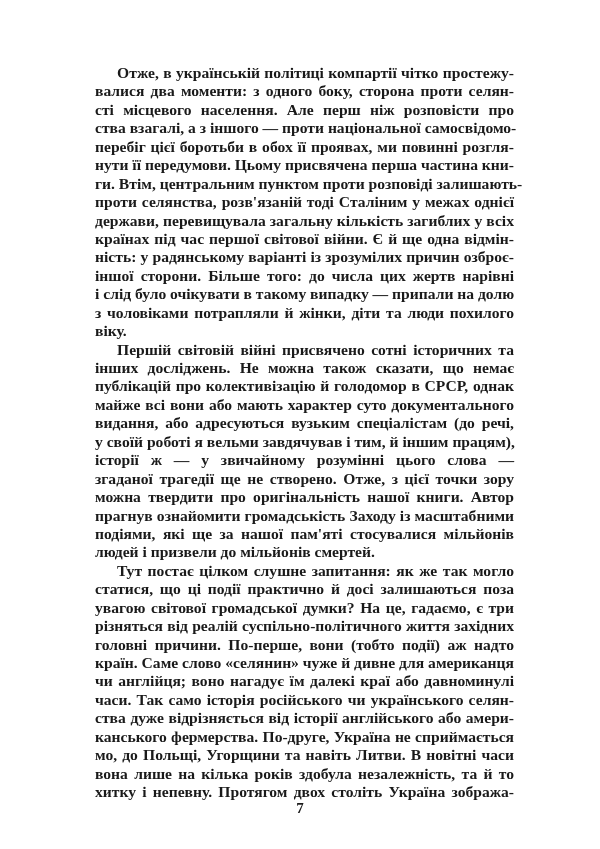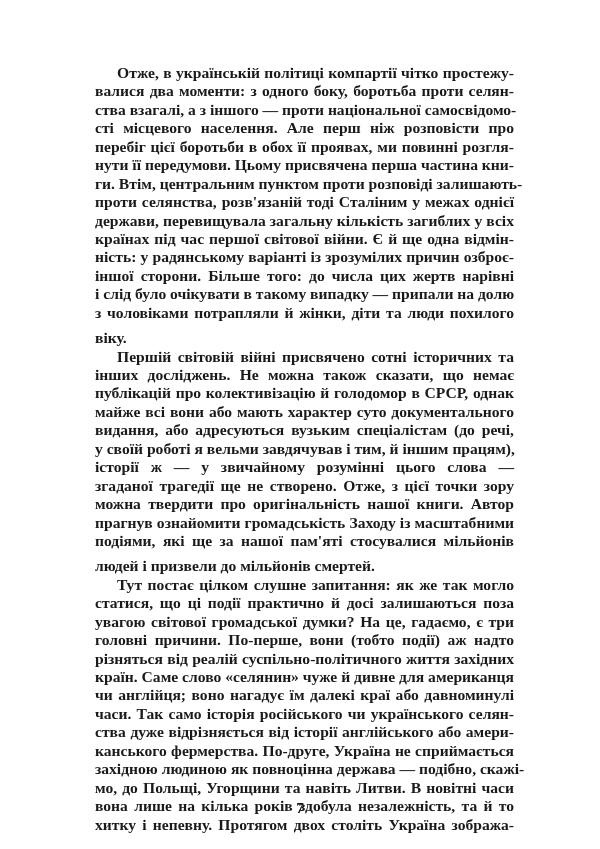--- a/index.html
+++ b/index.html
@@ -15,42 +15,42 @@
     color: #1a1a1a;
     font-weight: bold;
   }
   .line {
     display: block;
     white-space: nowrap;
     text-align: justify;
     text-align-last: justify;
     height: 18.45px;
   }
-  .line.last { text-align-last: left; margin-top: 7px; }
+  .line.last { text-align-last: left; }
   .line.indent { padding-left: 22px; }
   .page-number {
     position: absolute;
     left: 0; right: 0;
     top: 800px;
     text-align: center;
     font-family: "Liberation Serif", serif;
     font-weight: bold;
     font-size: 15px;
     color: #1a1a1a;
   }
 </style>
 </head>
 <body>
 
 <div class="page">
   <div>
     <span class="line indent">Отже, в українській політиці компартії чітко простежу-</span>
-    <span class="line">валися два моменти: з одного боку, боротьба проти селян-</span>
+    <span class="line">валися два моменти: з одного боку, сторона проти селян-</span>
+    <span class="line">сті місцевого населення. Але перш ніж розповісти про</span>
     <span class="line">ства взагалі, а з іншого — проти національної самосвідомо-</span>
-    <span class="line">сті місцевого населення. Але перш ніж розповісти про</span>
     <span class="line">перебіг цієї боротьби в обох її проявах, ми повинні розгля-</span>
     <span class="line">нути її передумови. Цьому присвячена перша частина кни-</span>
     <span class="line">ги. Втім, центральним пунктом проти розповіді залишають-</span>
     <span class="line">проти селянства, розв'язаній тоді Сталіним у межах однієї</span>
     <span class="line">держави, перевищувала загальну кількість загиблих у всіх</span>
     <span class="line">країнах під час першої світової війни. Є й ще одна відмін-</span>
     <span class="line">ність: у радянському варіанті із зрозумілих причин озброє-</span>
     <span class="line">іншої сторони. Більше того: до числа цих жертв нарівні</span>
     <span class="line">і слід було очікувати в такому випадку — припали на долю</span>
     <span class="line">з чоловіками потрапляли й жінки, діти та люди похилого</span>
@@ -67,28 +67,27 @@
     <span class="line">згаданої трагедії ще не створено. Отже, з цієї точки зору</span>
     <span class="line">можна твердити про оригінальність нашої книги. Автор</span>
     <span class="line">прагнув ознайомити громадськість Заходу із масштабними</span>
     <span class="line">подіями, які ще за нашої пам'яті стосувалися мільйонів</span>
     <span class="line last">людей і призвели до мільйонів смертей.</span>
   </div>
   <div>
     <span class="line indent">Тут постає цілком слушне запитання: як же так могло</span>
     <span class="line">статися, що ці події практично й досі залишаються поза</span>
     <span class="line">увагою світової громадської думки? На це, гадаємо, є три</span>
+    <span class="line">різняться від реалій суспільно-політичного життя західних</span>
     <span class="line">головні причини. По-перше, вони (тобто події) аж надто</span>
-    <span class="line">різняться від реалій суспільно-політичного життя західних</span>
     <span class="line">країн. Саме слово «селянин» чуже й дивне для американця</span>
     <span class="line">чи англійця; воно нагадує їм далекі краї або давноминулі</span>
     <span class="line">часи. Так само історія російського чи українського селян-</span>
     <span class="line">ства дуже відрізняється від історії англійського або амери-</span>
     <span class="line">канського фермерства. По-друге, Україна не сприймається</span>
-    <span class="line">західною людиною як повноцінна держава — подібно, скажі-</span>
     <span class="line">мо, до Польщі, Угорщини та навіть Литви. В новітні часи</span>
     <span class="line">вона лише на кілька років здобула незалежність, та й то</span>
     <span class="line">хитку і непевну. Протягом двох століть Україна зобража-</span>
 
   </div>
 </div>
 
 <div class="page-number">7</div>
 
 </body></html>

